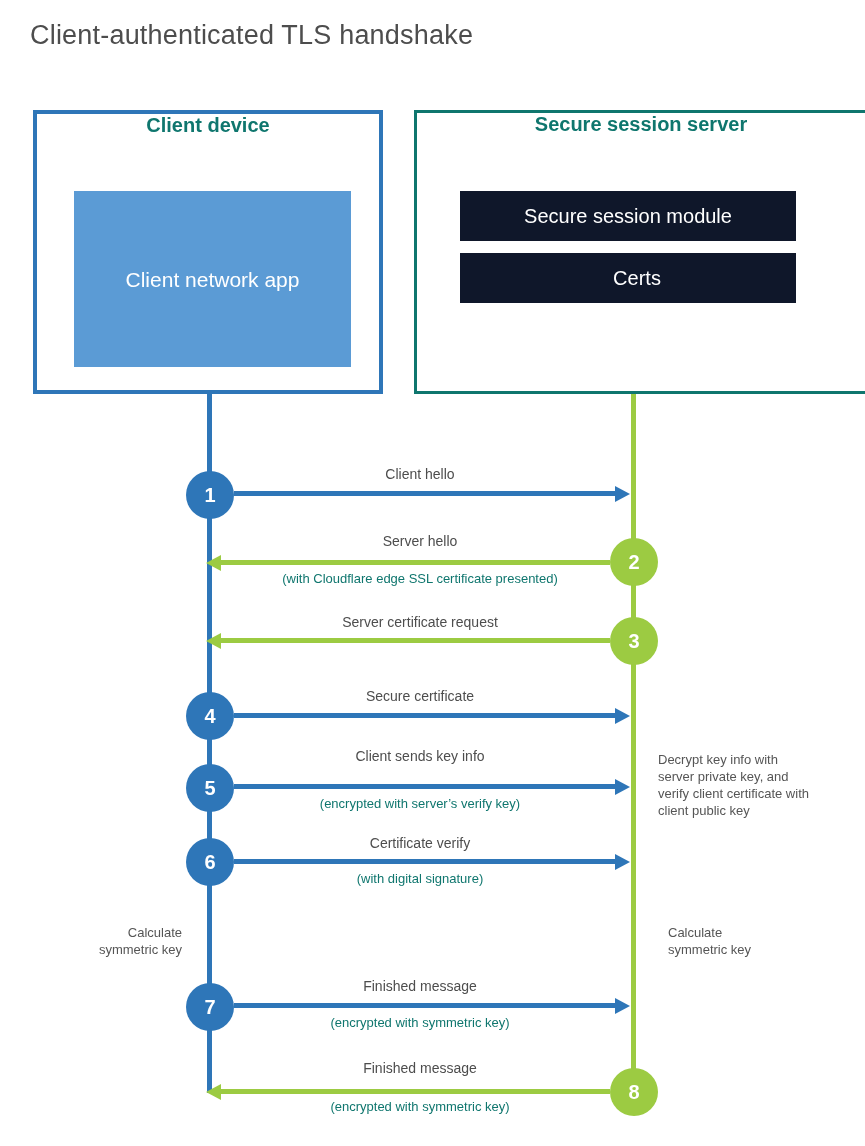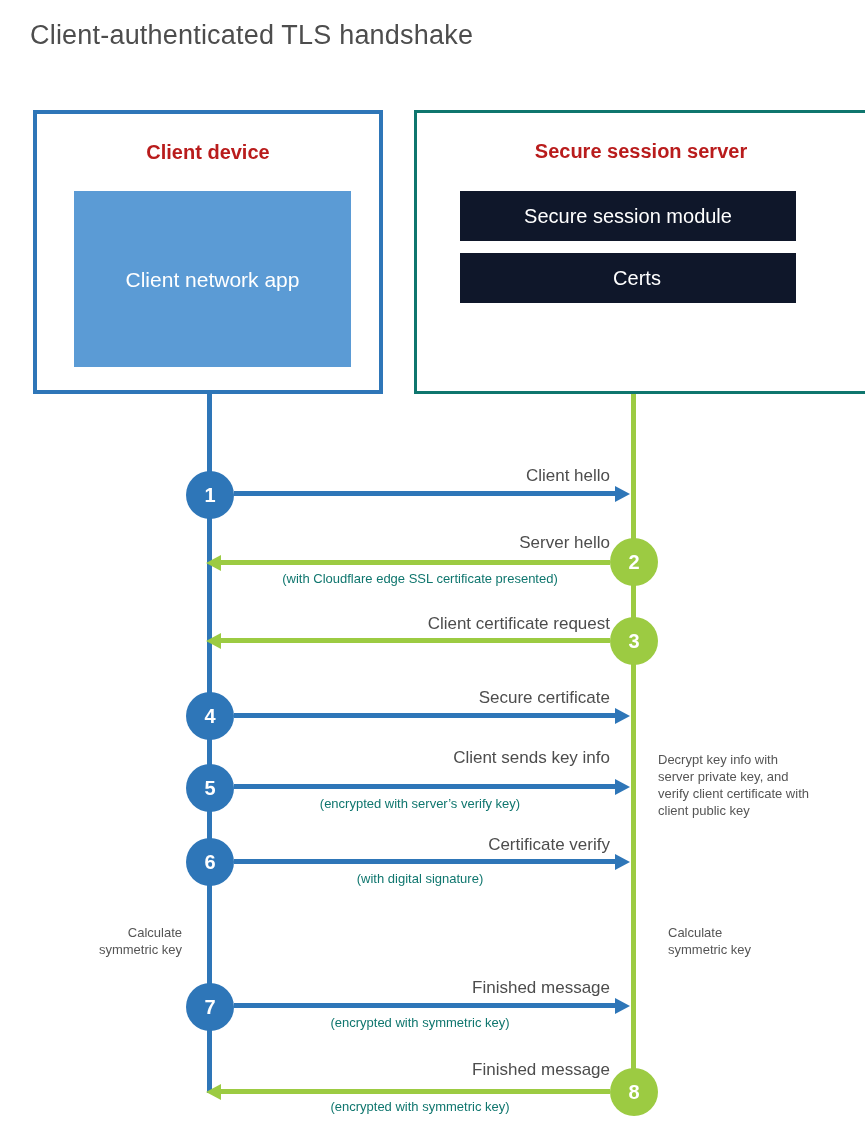--- a/index.html
+++ b/index.html
@@ -19,22 +19,22 @@
     color: #4d4d4d; letter-spacing: 0.2px;
   }
 
   
   .actor-box {
     top: 110px; height: 284px; background: #ffffff;
   }
   .client-box  { left: 33px;  width: 350px; border: 4px solid #2e76b8; }
   .server-box  { left: 414px; width: 454px; border: 3px solid #0f766e; }
   .actor-title {
-    display: block; margin-top: 27px; text-align: center;
-    font-size: 20px; font-weight: bold; color: #b91c1c;
+    display: block; text-align: center;
+    font-size: 20px; font-weight: bold; color: #0f766e;
   }
   .app-box {
     left: 37px; top: 77px; width: 277px; height: 176px;
     background: #5b9bd5;
     display: flex; align-items: center; justify-content: center;
     text-align: center; color: #ffffff; font-size: 21px; line-height: 27px;
   }
   .app-box span { display: inline-block; max-width: 175px; }
   .module-bar {
     left: 43px; width: 336px; height: 50px;
@@ -72,22 +72,22 @@
   }
   .arrow-left { left: 220px; width: 390px; background: #9ccb42; }
   .arrow-left::before {
     content: ""; position: absolute; left: -14px; top: -5.5px;
     border-top: 8px solid transparent; border-bottom: 8px solid transparent;
     border-right: 15px solid #9ccb42;
   }
 
   
   .step-label {
-    left: 230px; width: 380px; text-align: right;
-    font-size: 17px; color: #4d4d4d; z-index: 2;
+    left: 230px; width: 380px; text-align: center;
+    font-size: 14px; color: #4d4d4d; z-index: 2;
   }
   .step-sublabel {
     left: 230px; width: 380px; text-align: center;
     font-size: 13px; color: #0f766e; z-index: 2;
   }
 
   
   .side-note { font-size: 13px; line-height: 17px; color: #555555; }
   .note-left-calc  { left: 78px;  top: 924px; width: 104px; text-align: right; }
   .note-right-dec  { left: 658px; top: 751px; width: 158px; text-align: left; }
@@ -121,21 +121,21 @@
 <div class="abs step-circle blue-bg circle-left" style="top:471px">1</div>
 <div class="abs step-label" style="top:466px">Client hello</div>
 <div class="abs arrow arrow-right" style="top:491px"></div>
 
 <div class="abs step-circle green-bg circle-right" style="top:538px">2</div>
 <div class="abs step-label" style="top:533px">Server hello</div>
 <div class="abs arrow arrow-left" style="top:560px"></div>
 <div class="abs step-sublabel" style="top:571px">(with Cloudflare edge SSL certificate presented)</div>
 
 <div class="abs step-circle green-bg circle-right" style="top:617px">3</div>
-<div class="abs step-label" style="top:614px">Client certificate request</div>
+<div class="abs step-label" style="top:614px">Server certificate request</div>
 <div class="abs arrow arrow-left" style="top:638px"></div>
 
 <div class="abs step-circle blue-bg circle-left" style="top:692px">4</div>
 <div class="abs step-label" style="top:688px">Secure certificate</div>
 <div class="abs arrow arrow-right" style="top:713px"></div>
 
 <div class="abs step-circle blue-bg circle-left" style="top:764px">5</div>
 <div class="abs step-label" style="top:748px">Client sends key info</div>
 <div class="abs arrow arrow-right" style="top:784px"></div>
 <div class="abs step-sublabel" style="top:796px">(encrypted with server’s verify key)</div>

